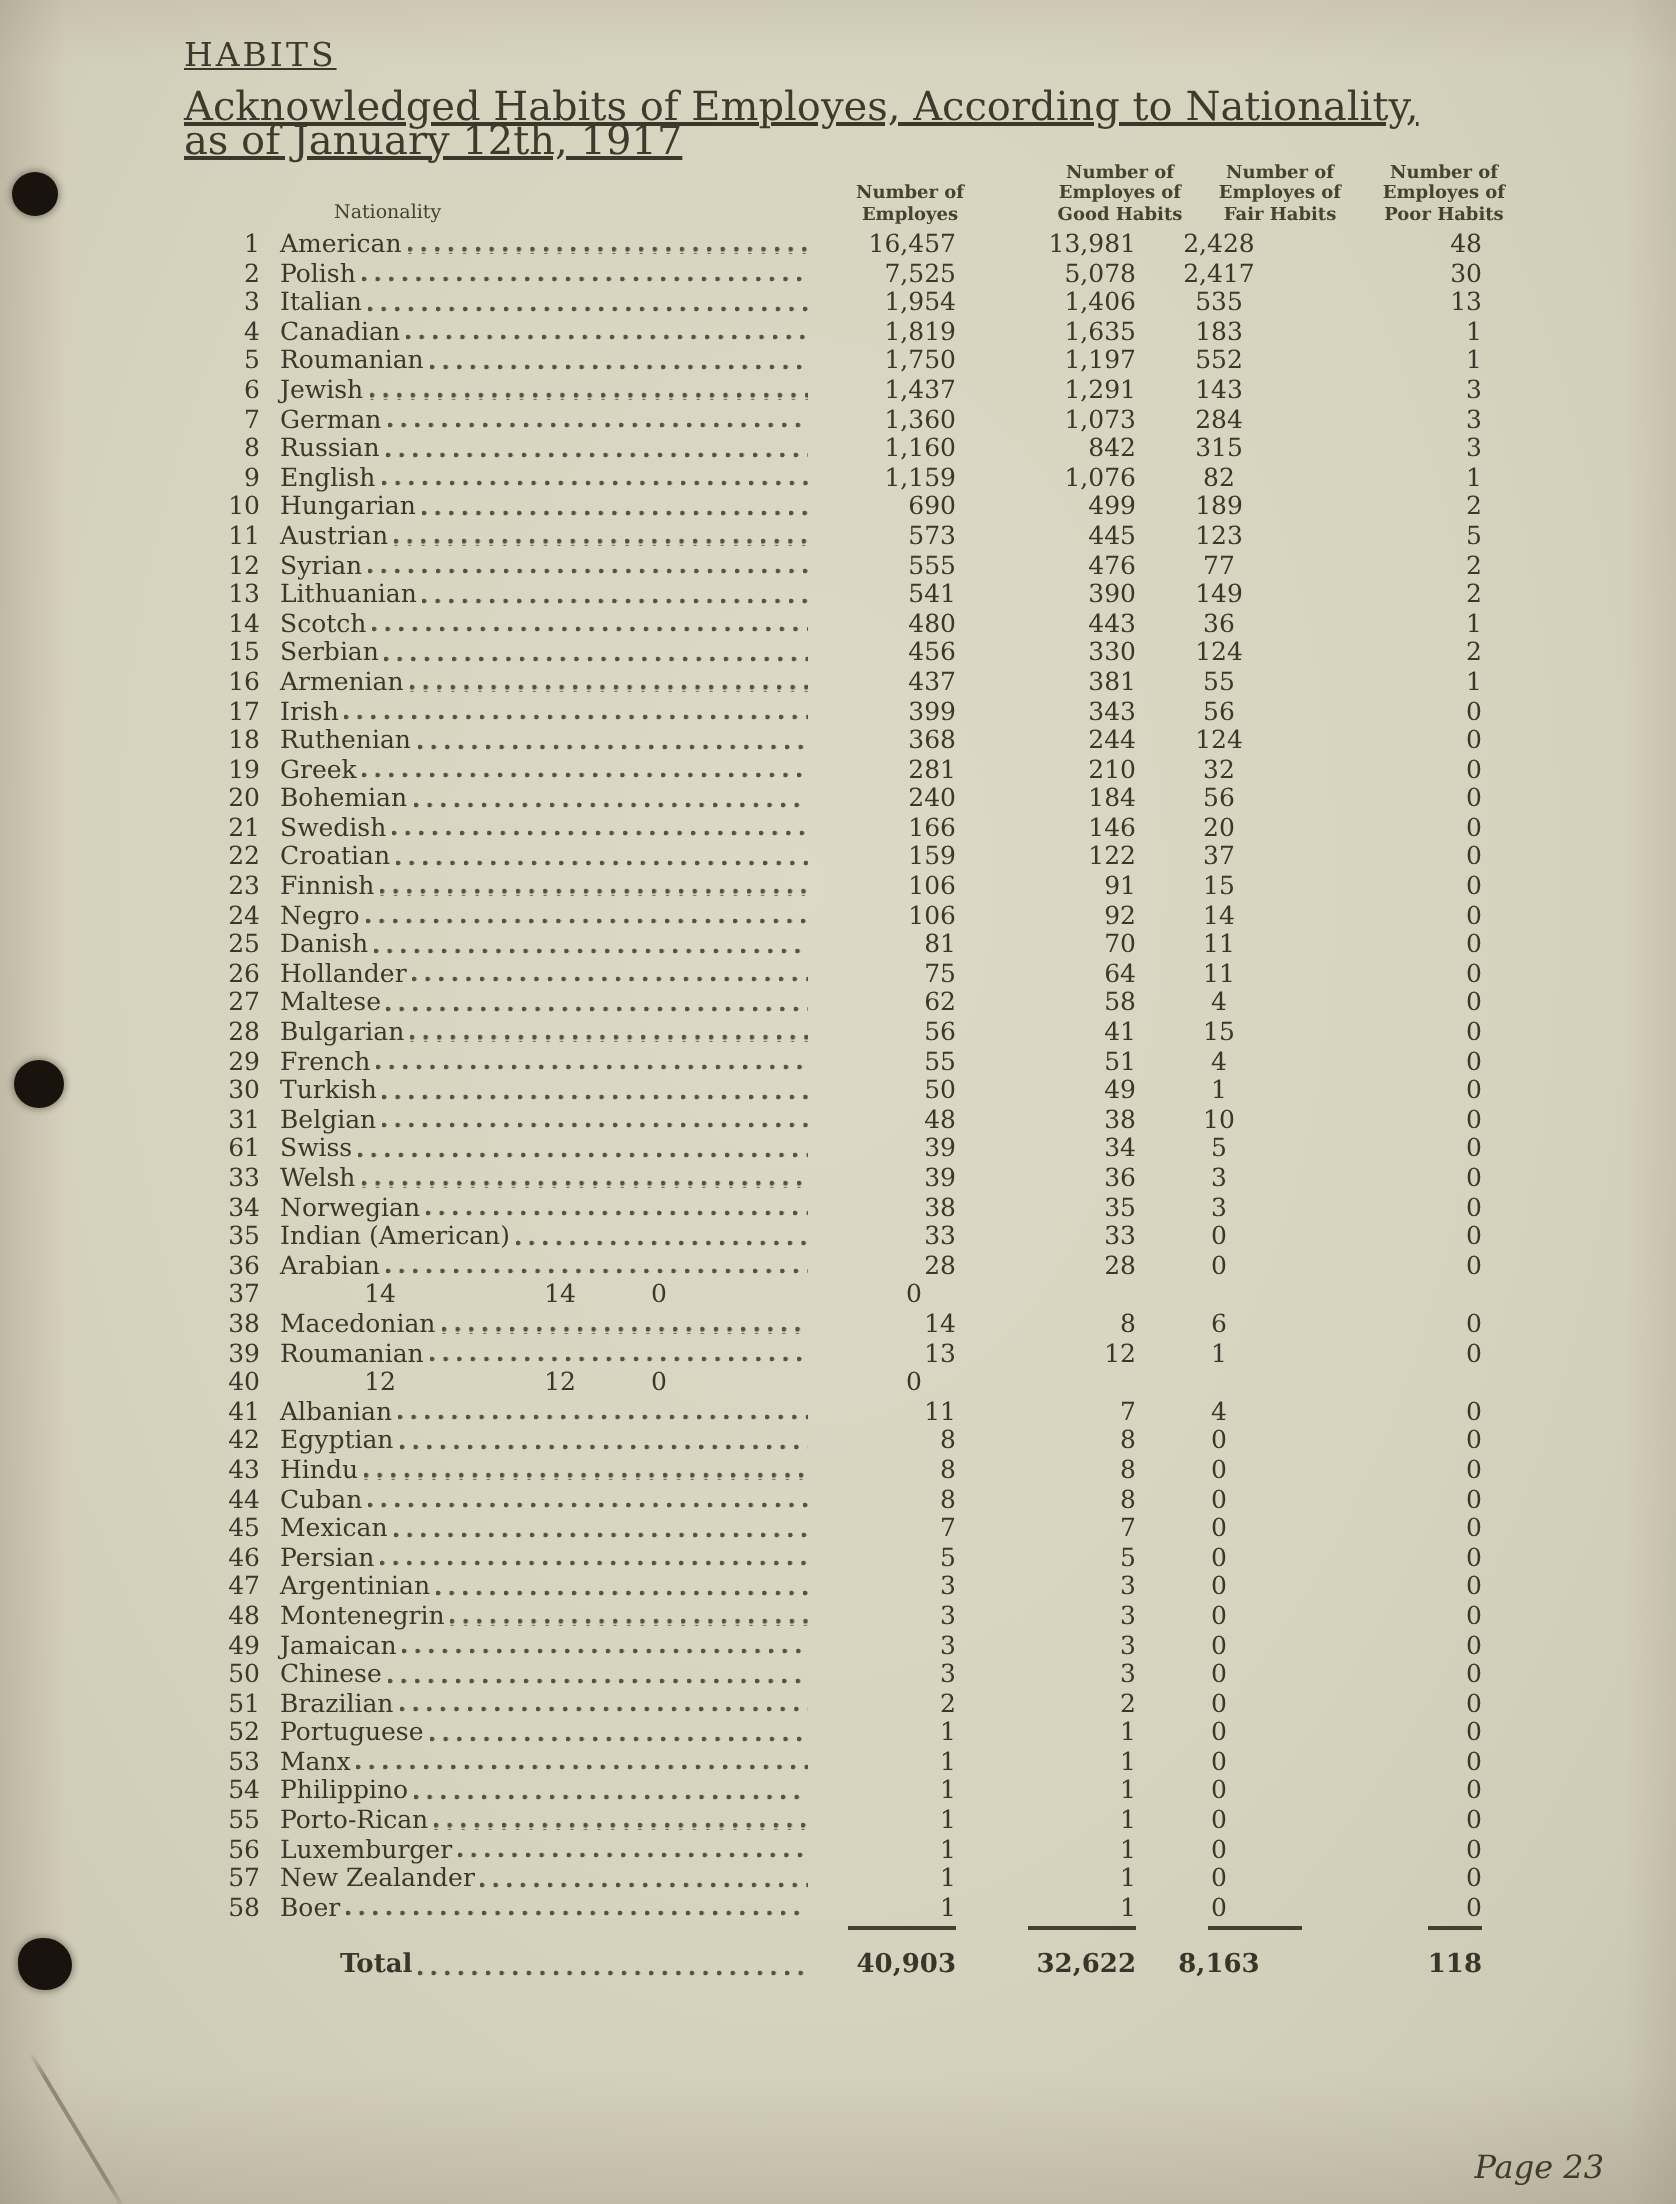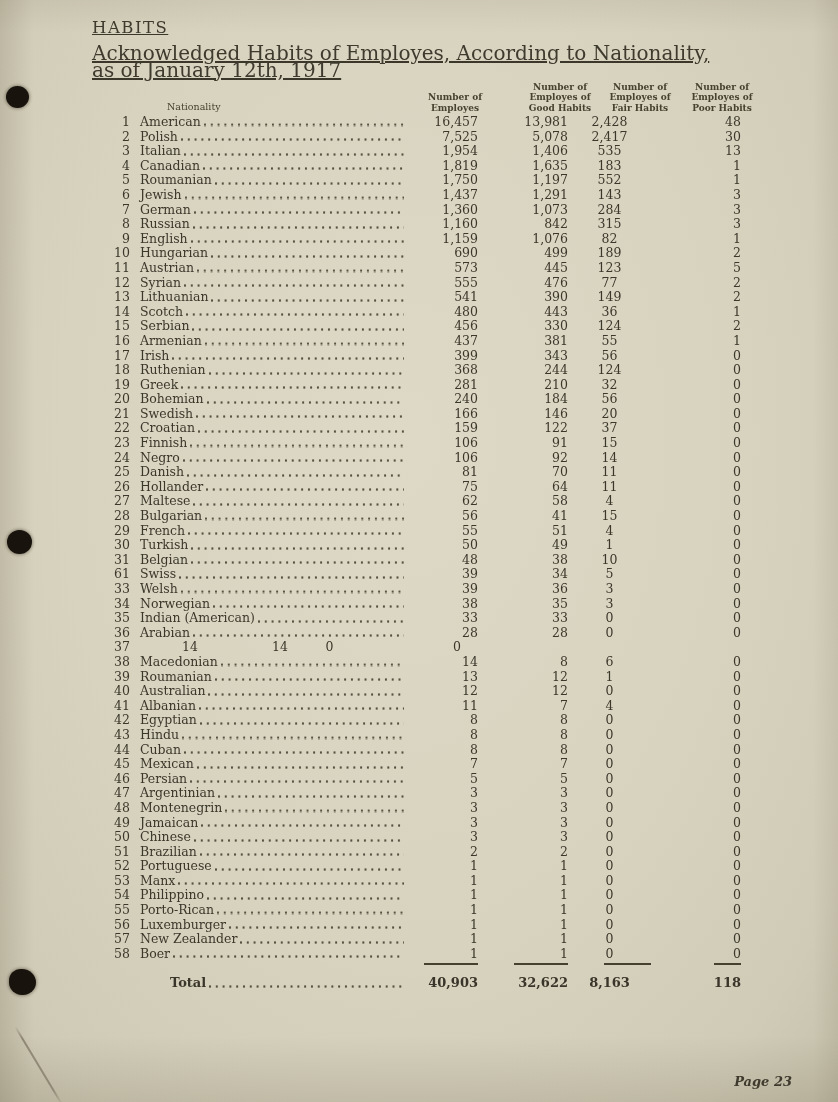--- a/index.html
+++ b/index.html
@@ -44,22 +44,22 @@
     background-image:radial-gradient(circle at 1px 1.6px, rgba(64,58,44,0.85) 1px, rgba(64,58,44,0) 1.45px);
     background-size:6.8px 3.2px;background-repeat:repeat-x;background-position:left bottom;}
   .rule-row{position:absolute;left:100px;top:963px;width:641px;height:2px;}
   .rl{position:absolute;top:0;height:1.7px;background:#45402f;}
   .rl1{left:324px;width:54px;} .rl2{left:414px;width:54px;}
   .rl3{left:504px;width:47px;} .rl4{left:614px;width:27px;}
   .total-row{position:absolute;left:100px;top:975px;width:641px;display:flex;
              font-size:13px;line-height:16px;font-weight:bold;color:#3a352a;}
   .total-row .c.name{padding-left:40px;}
   .total-row .t-label{font-weight:bold;}
-  .pagenum{position:absolute;right:46px;top:1074px;font-size:13px;
-           font-style:italic;font-weight:bold;color:#3e3a2e;}
+  .pagenum{position:absolute;right:36px;top:1074px;font-size:16px;
+           font-style:italic;font-weight:normal;color:#3e3a2e;}
 </style>
 </head>
 <body>
 
 <div class="page">
 
   <div class="hole hole-1"></div>
   <div class="hole hole-2"></div>
   <div class="hole hole-3"></div>
   <div class="crease"></div>
@@ -545,24 +545,20 @@
       <span class="dots"></span>
     </span>
     <span class="c v1">13</span>
     <span class="c v2">12</span>
     <span class="c v3">1</span>
     <span class="c v4">0</span>
   </div>
 
   <div class="row">
     <span class="c num">40</span>
-    <span class="c name">
-      <span class="nm">Australian</span>
-      <span class="dots"></span>
-    </span>
     <span class="c v1">12</span>
     <span class="c v2">12</span>
     <span class="c v3">0</span>
     <span class="c v4">0</span>
   </div>
 
   <div class="row">
     <span class="c num">41</span>
     <span class="c name">
       <span class="nm">Albanian</span>

